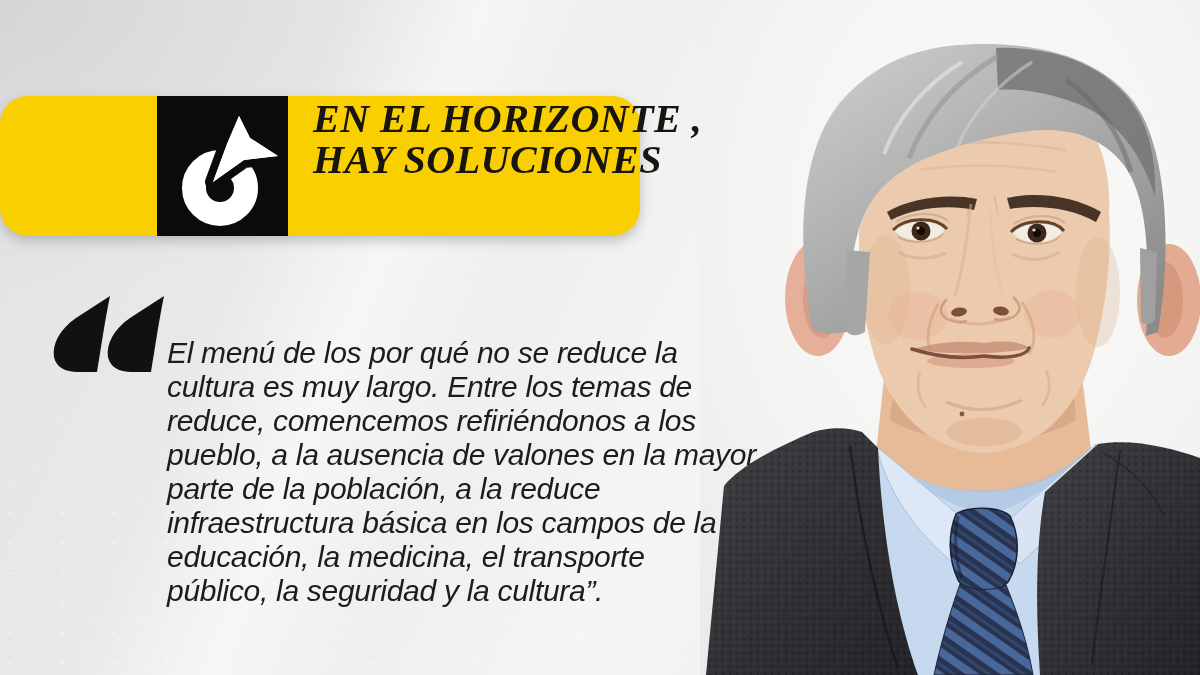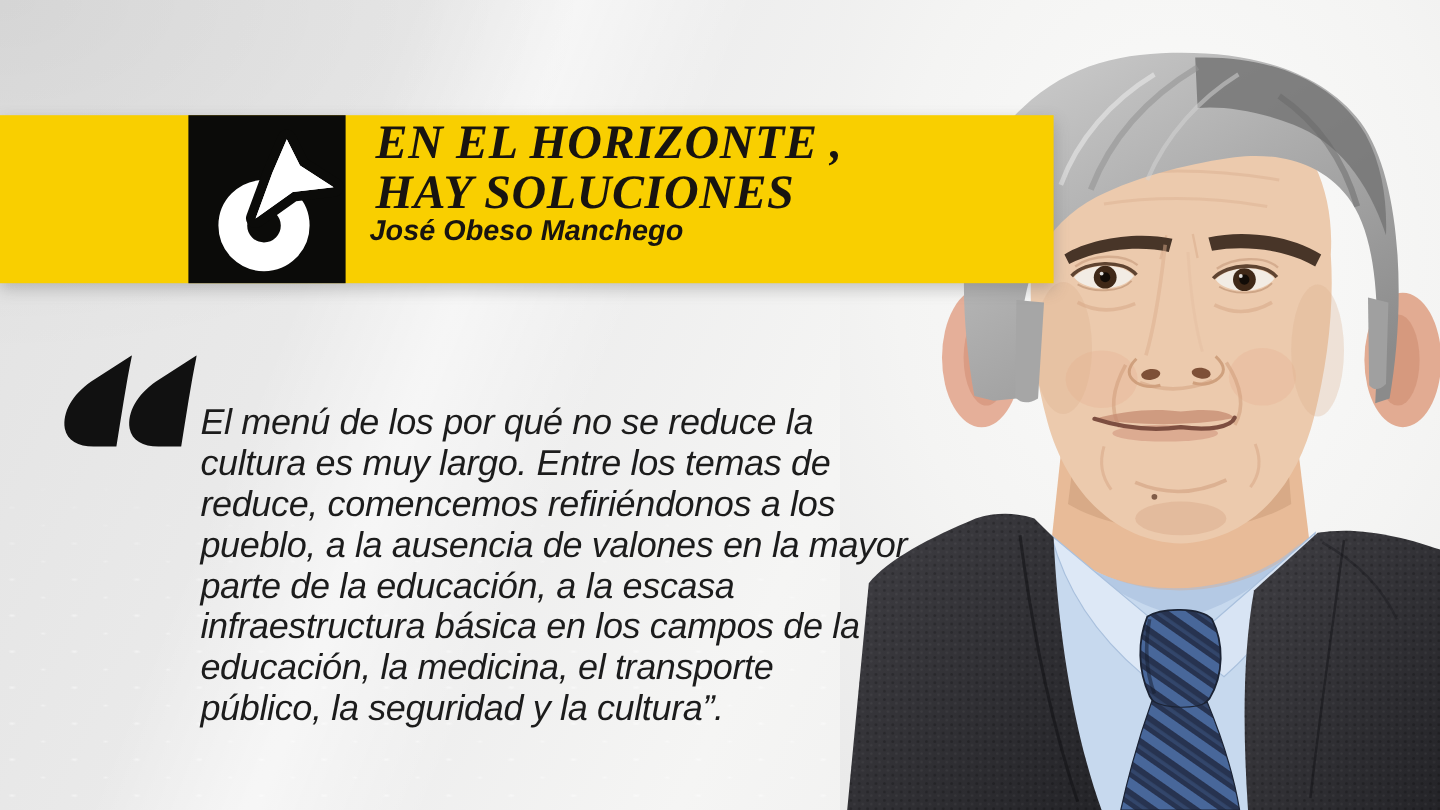--- a/index.html
+++ b/index.html
@@ -27,23 +27,24 @@
             mask-image:linear-gradient(to top,#000 55%,transparent);
     pointer-events:none;
   }
   .corner-shade{
     position:absolute; left:0; top:0; width:500px; height:300px;
     background:radial-gradient(ellipse at 0% 0%, rgba(0,0,0,.06), rgba(0,0,0,0) 70%);
     pointer-events:none;
   }
   .portrait{position:absolute; left:700px; top:0;}
   .banner{
-    position:absolute; left:0; top:96px; width:878px; height:140px;
+    position:absolute; left:0; top:96px; width:640px; height:140px;
     background:var(--banner-yellow);
     box-shadow:0 5px 12px rgba(90,90,90,.32);
+    border-radius:28px;
   }
   .logo-box{position:absolute; left:157px; top:0; width:131px; height:140px; background:var(--logo-black);}
   .logo-box svg{display:block;}
   .t1,.t2{
     position:absolute; left:313px; color:var(--text-black);
     font:italic 700 40px/1 "Liberation Serif",serif; letter-spacing:.5px; white-space:nowrap;
   }
   .t1{top:3px;} .t2{top:44px;}
   .by,.role{
     position:absolute; left:308px; color:var(--text-black);
@@ -198,31 +199,30 @@
   <div class="banner">
     <div class="logo-box">
       <svg width="131" height="140" viewBox="0 0 131 140">
         <circle cx="63" cy="92" r="26" fill="none" stroke="#ffffff" stroke-width="24"></circle>
         <path d="M 82 20 L 93 42 L 121 60 L 87 64 L 56 86 L 70 48 Z" fill="#ffffff" stroke="#0B0B09" stroke-width="16" stroke-linejoin="round" paint-order="stroke"></path>
         <path d="M 82 20 L 93 42 L 121 60 L 87 64 L 56 86 L 70 48 Z" fill="#ffffff"></path>
       </svg>
     </div>
     <div class="t1">EN EL HORIZONTE ,</div>
     <div class="t2">HAY SOLUCIONES</div>
-    <div class="by">José Obeso Manchego</div>
   </div>
 
   <svg class="qmark" width="112" height="78" viewBox="0 0 112 78">
     <path d="M 58 0 L 24 22 C 8 33 0 48 2 61 C 4 71 13 76 26 76 L 45 76 C 49 52 53 24 58 0 Z" fill="#111111"></path>
     <path d="M 58 0 L 24 22 C 8 33 0 48 2 61 C 4 71 13 76 26 76 L 45 76 C 49 52 53 24 58 0 Z" fill="#111111" transform="translate(54 0)"></path>
   </svg>
 
   <div class="quote">
     <div>El menú de los por qué no se reduce la</div>
     <div>cultura es muy largo. Entre los temas de</div>
     <div>reduce, comencemos refiriéndonos a los</div>
     <div>pueblo, a la ausencia de valones en la mayor</div>
-    <div>parte de la educación, a la escasa</div>
+    <div>parte de la población, a la reduce</div>
     <div>infraestructura básica en los campos de la</div>
     <div>educación, la medicina, el transporte</div>
     <div>público, la seguridad y la cultura”.</div>
   </div>
 </div>
 
 </body></html>

